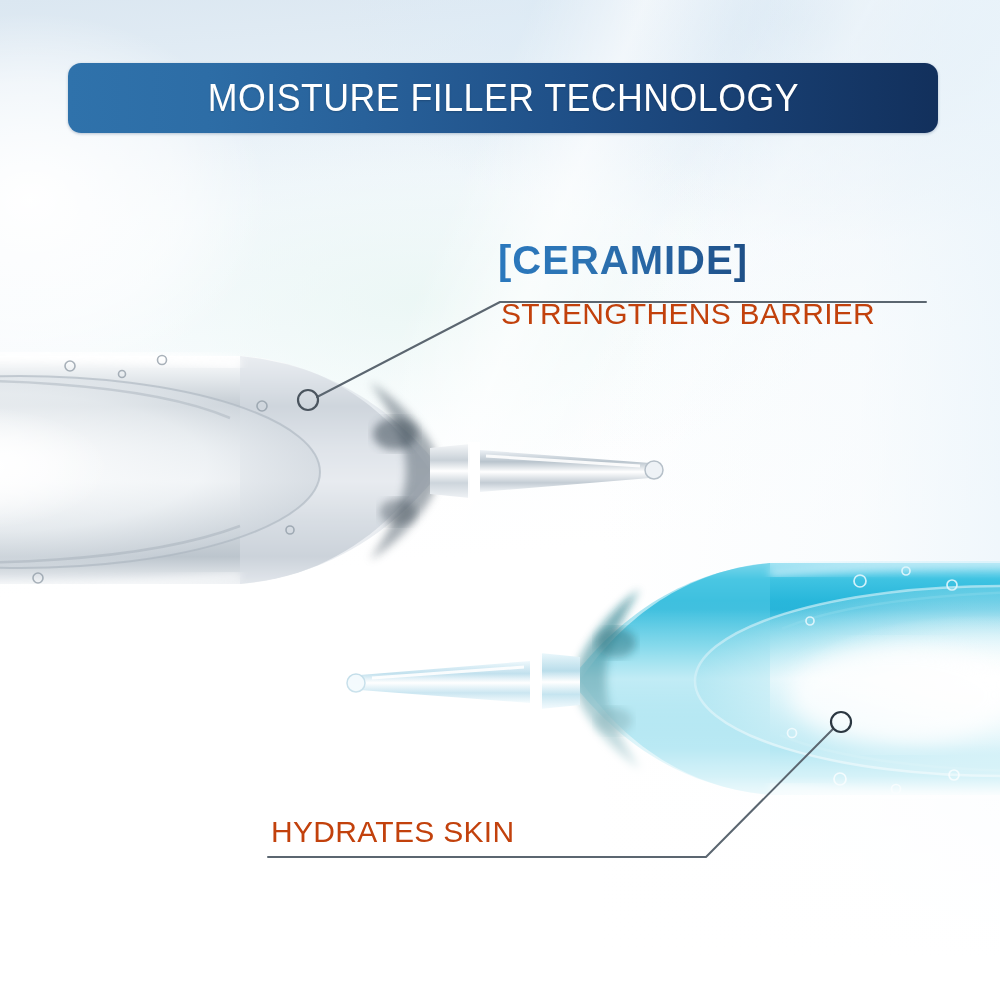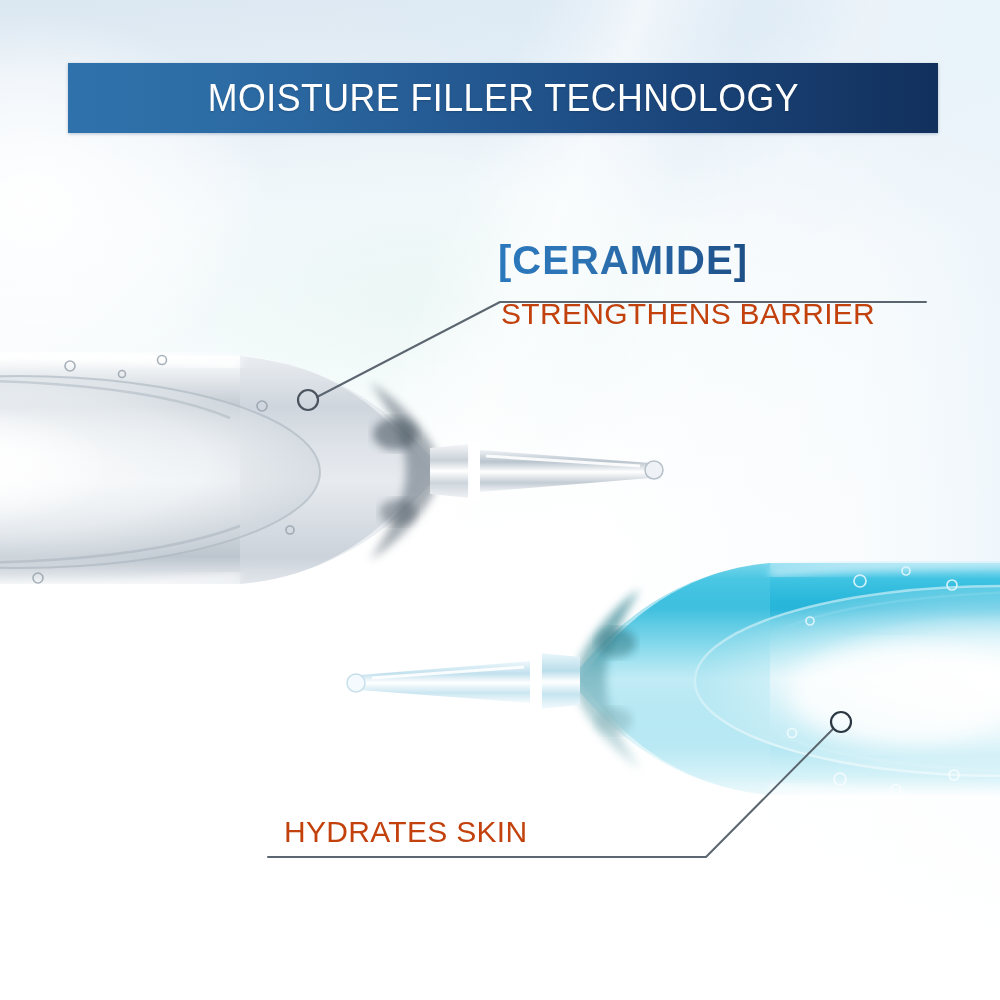--- a/index.html
+++ b/index.html
@@ -37,21 +37,21 @@
   }
   .bg-rightfade{
     background:linear-gradient(to right, rgba(255,255,255,0) 60%, rgba(244,249,252,.5) 86%, rgba(236,245,251,.8) 100%);
   }
 
   
   #banner{
     position:absolute;left:68px;top:63px;width:870px;height:70px;
     background:linear-gradient(to right,#2f72ab 0%,#2d6da6 16%,#28619a 34%,#1f4f87 58%,#183f72 78%,#12305c 100%);
     box-shadow:0 1px 3px rgba(60,90,130,.35);
-    display:flex;align-items:center;justify-content:center;
+    display:flex;align-items:center;justify-content:center;border-radius:13px;
   }
   #banner-title{
     color:#ffffff;font-size:38px;letter-spacing:.5px;font-weight:300;
     font-family:"Liberation Sans","DejaVu Sans",sans-serif;
     transform:scaleX(.94);white-space:nowrap;
     text-shadow:0 1px 2px rgba(0,0,0,.18);
   }
 
   
   .amp{position:absolute;}
@@ -69,21 +69,21 @@
     -webkit-background-clip:text;background-clip:text;color:transparent;
     -webkit-text-fill-color:transparent;
   }
   .cal-sub{
     font-size:30px;font-weight:400;letter-spacing:.3px;color:#c2410c;white-space:nowrap;
     font-family:"Liberation Sans","DejaVu Sans",sans-serif;
   }
   #ceramide-block{left:498px;top:238px;}
   #ceramide-block .cal-sub{margin-top:14px;margin-left:3px;}
   #hyaluron-block{left:266px;top:803px;}
-  #hyaluron-block .cal-sub{margin-top:12px;margin-left:18px;}
+  #hyaluron-block .cal-sub{margin-top:12px;margin-left:5px;}
 
   #leader-svg{position:absolute;left:0;top:0;width:1000px;height:1000px;pointer-events:none;}
 </style>
 </head>
 <body>
 
 <div id="stage">
 
   <div class="bg bg-base"></div>
   <div class="bg bg-topright"></div>

